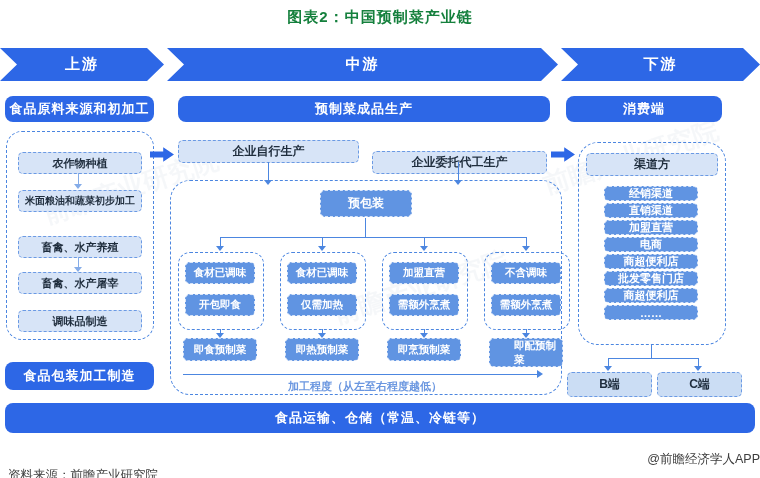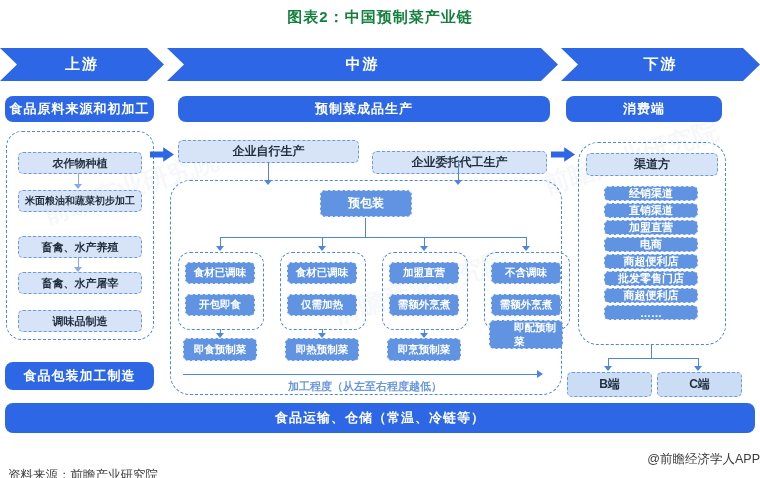--- a/index.html
+++ b/index.html
@@ -111,21 +111,21 @@
   <div class="box-solid" style="left:389px;top:294px;width:70px;height:22px;font-size:10.5px;">需额外烹煮</div>
   <div class="vline" style="left:424px;top:329px;height:5px;"></div>
   <div class="arr-down" style="left:420px;top:333px;"></div>
   <div class="box-solid" style="left:387px;top:338px;width:74px;height:23px;font-size:10.5px;">即烹预制菜</div>
 
   <div class="dashed-wrap" style="left:484px;top:252px;width:84px;height:76px;border-radius:12px;"></div>
   <div class="box-solid" style="left:491px;top:262px;width:70px;height:22px;font-size:10.5px;">不含调味</div>
   <div class="box-solid" style="left:491px;top:294px;width:70px;height:22px;font-size:10.5px;">需额外烹煮</div>
   <div class="vline" style="left:526px;top:329px;height:5px;"></div>
   <div class="arr-down" style="left:522px;top:333px;"></div>
-  <div class="box-solid" style="left:489px;top:320px;width:74px;height:29px;font-size:10.5px;padding-left:24px;">即配预制菜</div>
+  <div class="box-solid" style="left:489px;top:338px;width:74px;height:29px;font-size:10.5px;padding-left:24px;">即配预制菜</div>
 
   <div class="hline" style="left:183px;top:374px;width:354px;"></div>
   <div class="arr-right-sm" style="left:537px;top:370px;"></div>
   <div class="degree-label" style="left:170px;top:379px;width:390px;">加工程度（从左至右程度越低）</div>
 
   <div class="big-arrow" style="left:551px;top:146px;width:24px;height:17px;"></div>
 
   <div class="hdr" style="left:566px;top:96px;width:156px;height:26px;">消费端</div>
 
   <div class="dashed-wrap" style="left:578px;top:142px;width:146px;height:201px;border-radius:20px;"></div>

